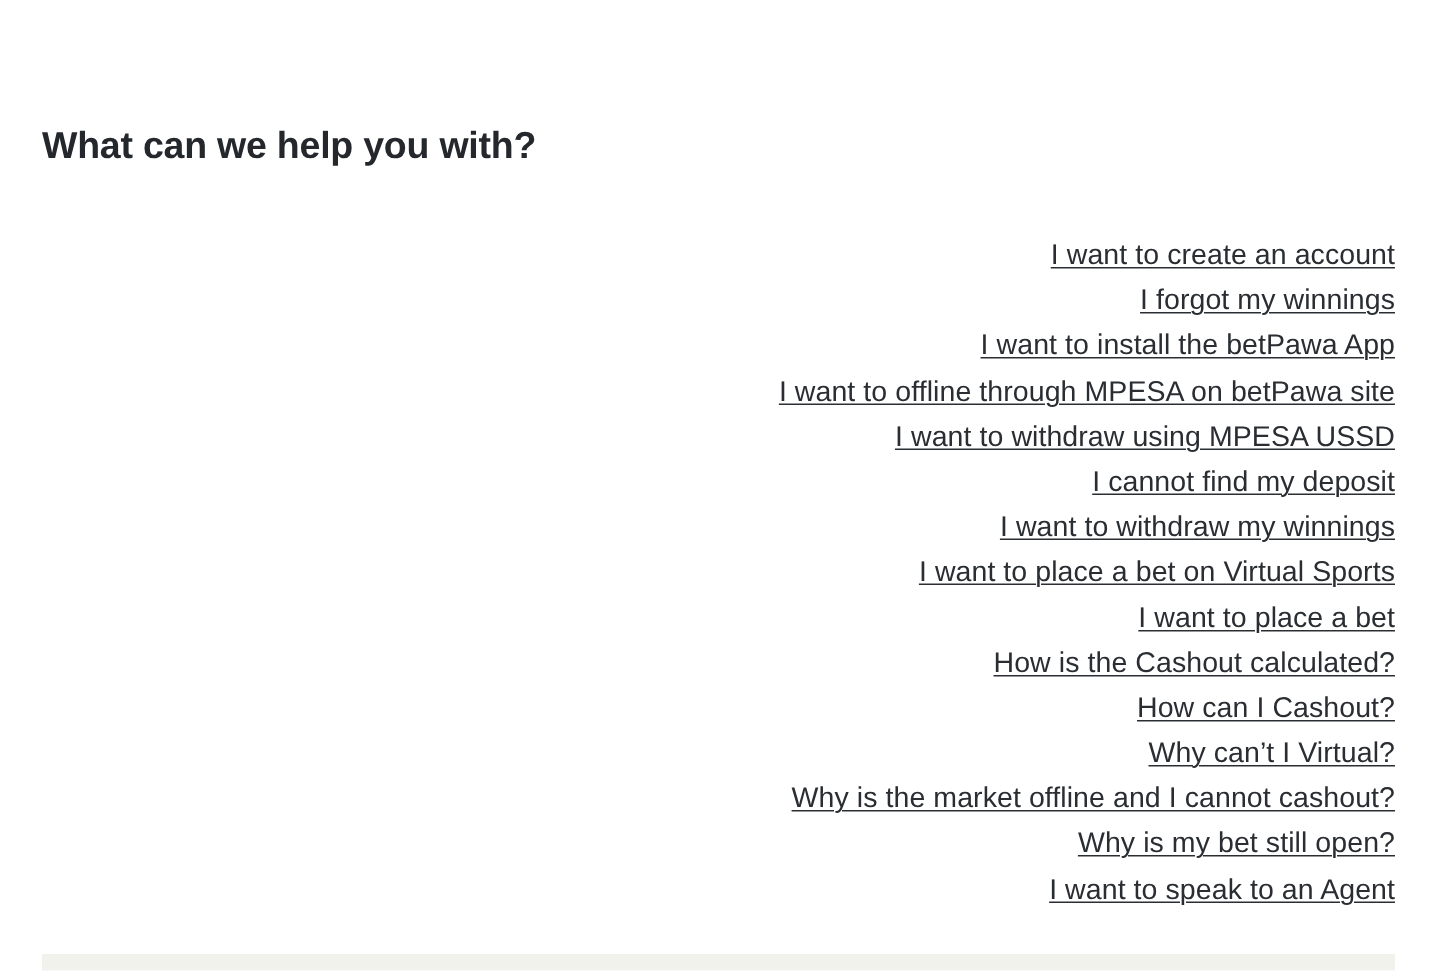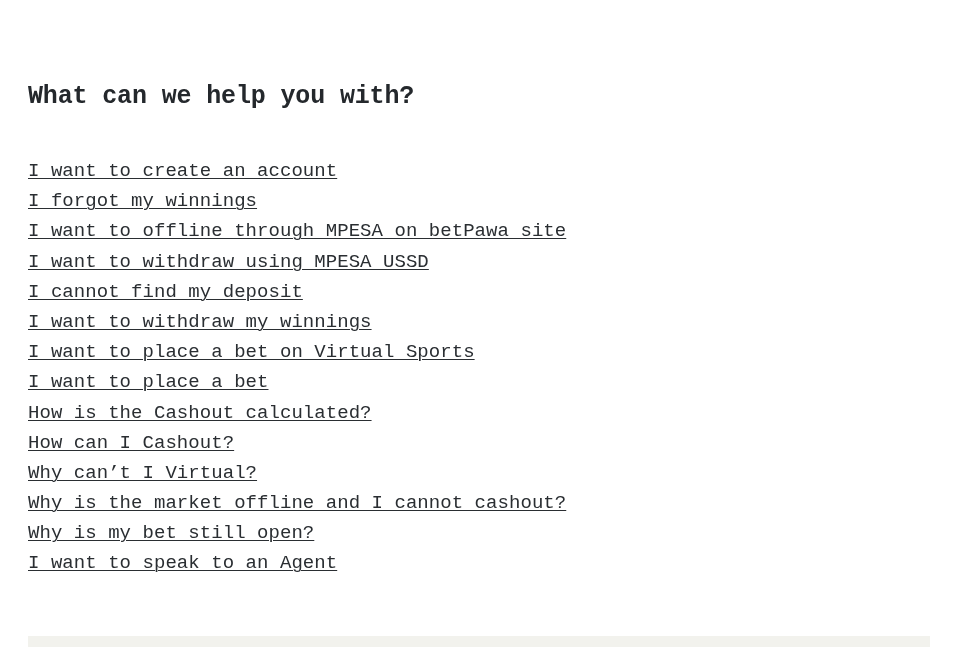--- a/index.html
+++ b/index.html
@@ -14,21 +14,20 @@
     font-family: "Liberation Sans", sans-serif;
     -webkit-font-smoothing: antialiased;
   }
 
   .page {
     position: relative;
     width: 958px;
     height: 647px;
     background: #ffffff;
     box-sizing: border-box;
-    font-family: Liberation Mono, monospace;
   }
 
   .content {
     position: absolute;
     left: 28px;
     top: 0;
     width: 902px;
   }
 
   .page-heading {
@@ -46,20 +45,21 @@
   }
 
   .faq-list {
     position: absolute;
     left: 0;
     top: 156px;
     margin: 0;
     padding: 0;
     list-style: none;
     width: 902px;
+    text-align: right;
   }
 
   .faq-item {
     margin: 0;
     padding: 0;
     height: 30.2px;
     line-height: 30.2px;
   }
 
   .faq-link {
@@ -90,20 +90,21 @@
 
 <div class="page">
 
   <div class="content">
 
     <h1 class="page-heading">What can we help you with?</h1>
 
     <ul class="faq-list">
         <li class="faq-item"><a class="faq-link" href="#">I want to create an account</a></li>
         <li class="faq-item"><a class="faq-link" href="#">I forgot my winnings</a></li>
+        <li class="faq-item"><a class="faq-link" href="#">I want to install the betPawa App</a></li>
         <li class="faq-item"><a class="faq-link" href="#">I want to offline through MPESA on betPawa site</a></li>
         <li class="faq-item"><a class="faq-link" href="#">I want to withdraw using MPESA USSD</a></li>
         <li class="faq-item"><a class="faq-link" href="#">I cannot find my deposit</a></li>
         <li class="faq-item"><a class="faq-link" href="#">I want to withdraw my winnings</a></li>
         <li class="faq-item"><a class="faq-link" href="#">I want to place a bet on Virtual Sports</a></li>
         <li class="faq-item"><a class="faq-link" href="#">I want to place a bet</a></li>
         <li class="faq-item"><a class="faq-link" href="#">How is the Cashout calculated?</a></li>
         <li class="faq-item"><a class="faq-link" href="#">How can I Cashout?</a></li>
         <li class="faq-item"><a class="faq-link" href="#">Why can’t I Virtual?</a></li>
         <li class="faq-item"><a class="faq-link" href="#">Why is the market offline and I cannot cashout?</a></li>

